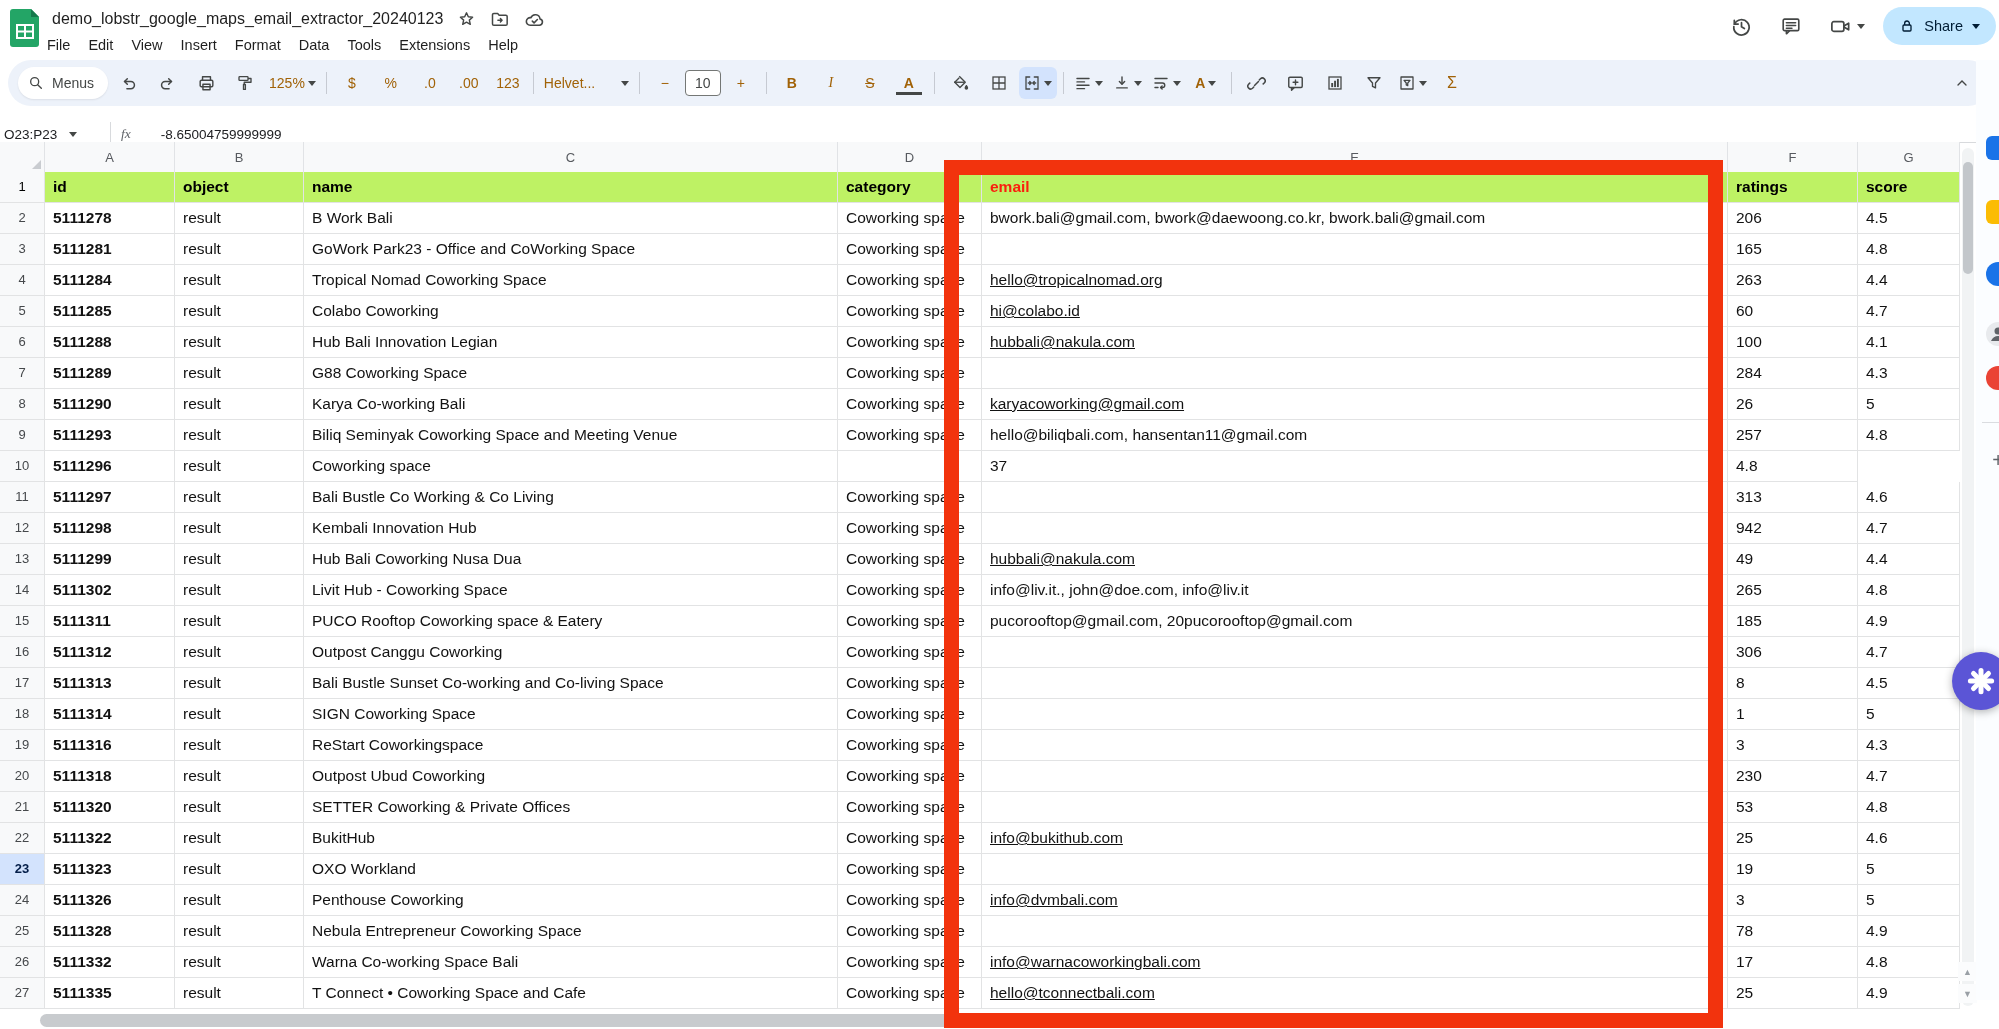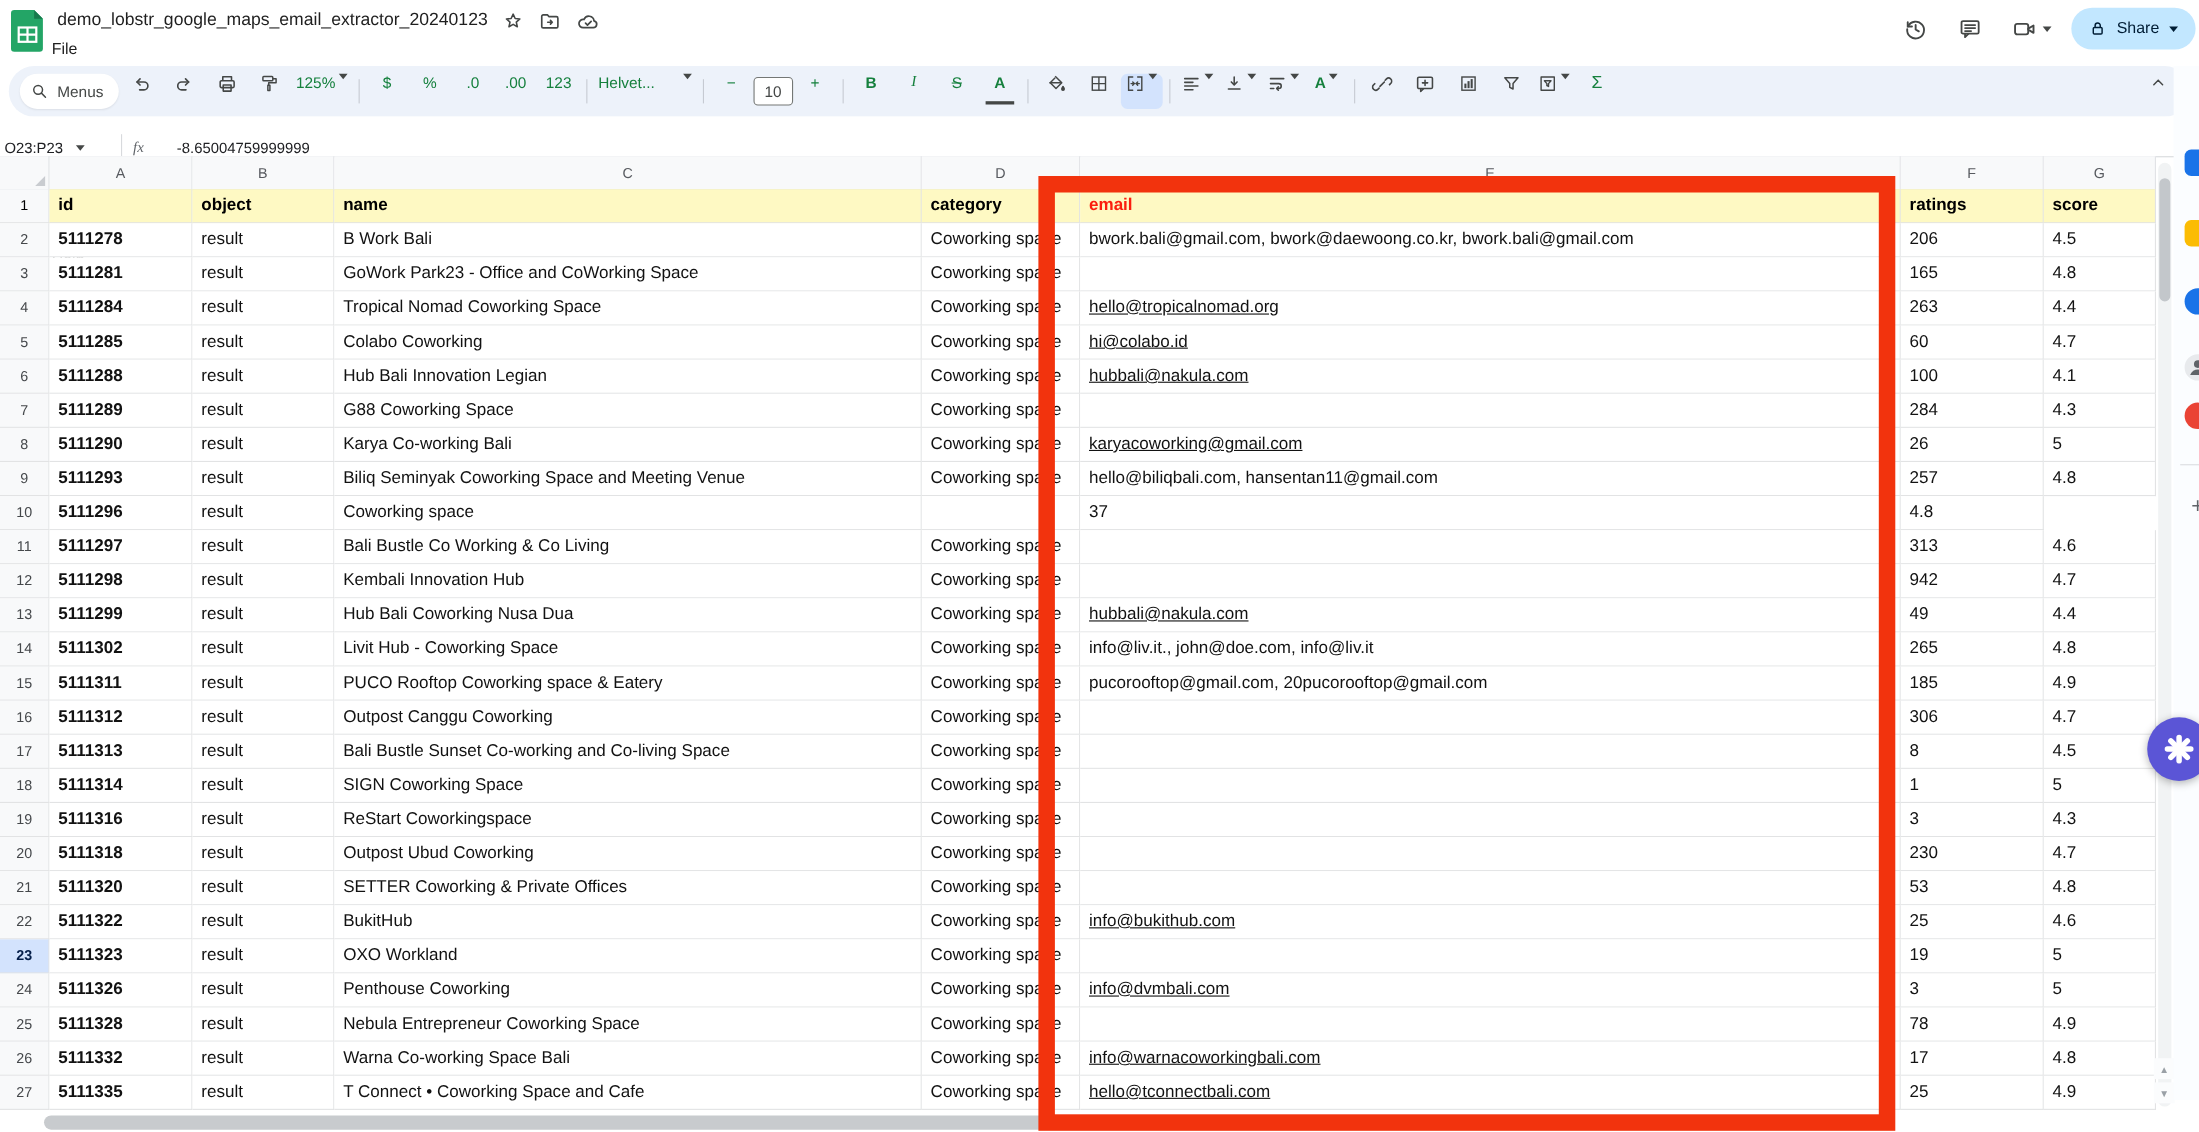--- a/index.html
+++ b/index.html
@@ -5,37 +5,37 @@
   html,body{margin:0;padding:0;background:#fff;}
   .screen{position:relative;width:1999px;height:1029px;overflow:hidden;background:#fff;
           font-family:"Liberation Sans", sans-serif;color:#1f1f1f;padding-left:29px;}
 
   
   .topbar{position:absolute;left:0;top:0;width:100%;height:60px;background:#fff;}
   .logo{position:absolute;left:10px;top:8px;width:30px;height:40px;}
   .title-row{position:absolute;left:52px;top:7px;display:flex;align-items:center;gap:14px;height:24px;}
   .doc-title{font-size:16px;color:#1f1f1f;white-space:nowrap;}
   .title-ico{display:flex;align-items:center;color:#444746;}
-  .menu-row{position:absolute;left:38px;top:33px;display:flex;height:24px;flex-direction:column;}
+  .menu-row{position:absolute;left:38px;top:33px;display:flex;height:24px;}
   .menu-item{font-size:14.5px;color:#1f1f1f;padding:2px 9px;border-radius:6px;line-height:20px;}
   .top-right{position:absolute;right:-16px;top:6px;display:flex;align-items:center;gap:10px;}
   .tr-ico{width:40px;height:40px;display:flex;align-items:center;justify-content:center;color:#444746;}
   .share-pill{height:38px;border-radius:19px;background:#c2e7ff;display:flex;align-items:center;
               gap:9px;padding:0 16px;color:#001d35;font-size:14.5px;font-weight:500;}
   .avatar{width:38px;height:38px;border-radius:50%;background:#5f6368;color:#fff;display:flex;
           align-items:center;justify-content:center;font-size:17px;}
   .caret{width:0;height:0;border-left:4.5px solid transparent;border-right:4.5px solid transparent;
          border-top:5px solid #444746;display:inline-block;}
   .caret.dk{border-top-color:#001d35;}
 
   
   .toolbar{position:absolute;left:8px;top:60px;width:1983px;height:46px;border-radius:23px;
            background:#edf2fa;display:flex;align-items:center;padding:0 10px;box-sizing:border-box;gap:1px;}
-  .tbtn{height:32px;min-width:30px;padding:0 4px;border-radius:6px;display:flex;align-items:flex-start;
-        justify-content:center;color:#15803d;font-size:14px;gap:3px;}
+  .tbtn{height:32px;min-width:30px;padding:0 4px;border-radius:6px;display:flex;align-items:center;
+        justify-content:center;color:#a16207;font-size:14px;gap:3px;}
   .tbtn svg{flex:none;}
   .tdiv{width:1px;height:22px;background:#c6cad2;margin:0 5px;flex:none;}
   .menus-pill{height:32px;border-radius:16px;background:#fff;display:flex;align-items:center;gap:8px;
               padding:0 14px 0 10px;font-size:14px;color:#444746;box-shadow:0 1px 2px rgba(0,0,0,.08);}
   .font-name{width:74px;text-align:left;overflow:hidden;white-space:nowrap;}
   .size-box{width:34px;height:24px;border:1px solid #747775;border-radius:4px;background:#fff;
             display:flex;align-items:center;justify-content:center;font-size:14px;color:#444746;}
   .sel-bg{background:#d3e3fd;}
   .b{font-weight:700;} .i{font-style:italic;font-family:"Liberation Serif",serif;} .s{text-decoration:line-through;}
   .a-color{position:relative;font-weight:600;}
@@ -61,21 +61,21 @@
                  border-left:9px solid transparent;border-bottom:9px solid #c9ccd0;}
   .rows{position:absolute;left:0;top:172px;width:1960px;}
   .sheet-row{height:31px;}
   .cell{height:31px;line-height:30px;box-sizing:border-box;border-right:1px solid #e2e3e4;
         border-bottom:1px solid #e2e3e4;padding:0 0 0 8px;font-size:15.5px;color:#121212;
         white-space:nowrap;overflow:hidden;background:#fff;}
   .gutter{display:flex;align-items:center;justify-content:center;padding:0;background:#f8f9fa;
           color:#45484b;font-size:13px;}
   .gutter.sel{background:#d3e3fd;color:#041e49;font-weight:700;}
   .bold{font-weight:700;}
-  .header-row .cell{background:#fef9c3;font-weight:700;color:#000;}
+  .header-row .cell{background:#bef264;font-weight:700;color:#000;}
   .header-row .gutter{background:#f8f9fa;font-weight:400;}
   .header-row .email-h{color:#fb1e0e;}
   .email-cell .link{text-decoration:underline;}
 
   
   .red-rect{position:absolute;left:944px;top:160px;width:779px;height:868px;box-sizing:border-box;
             border:15px solid #f2330d;z-index:30;pointer-events:none;}
 
   
   .vscroll{position:absolute;left:1962px;top:148px;width:12px;height:858px;background:#f1f3f4;border-radius:6px;}

